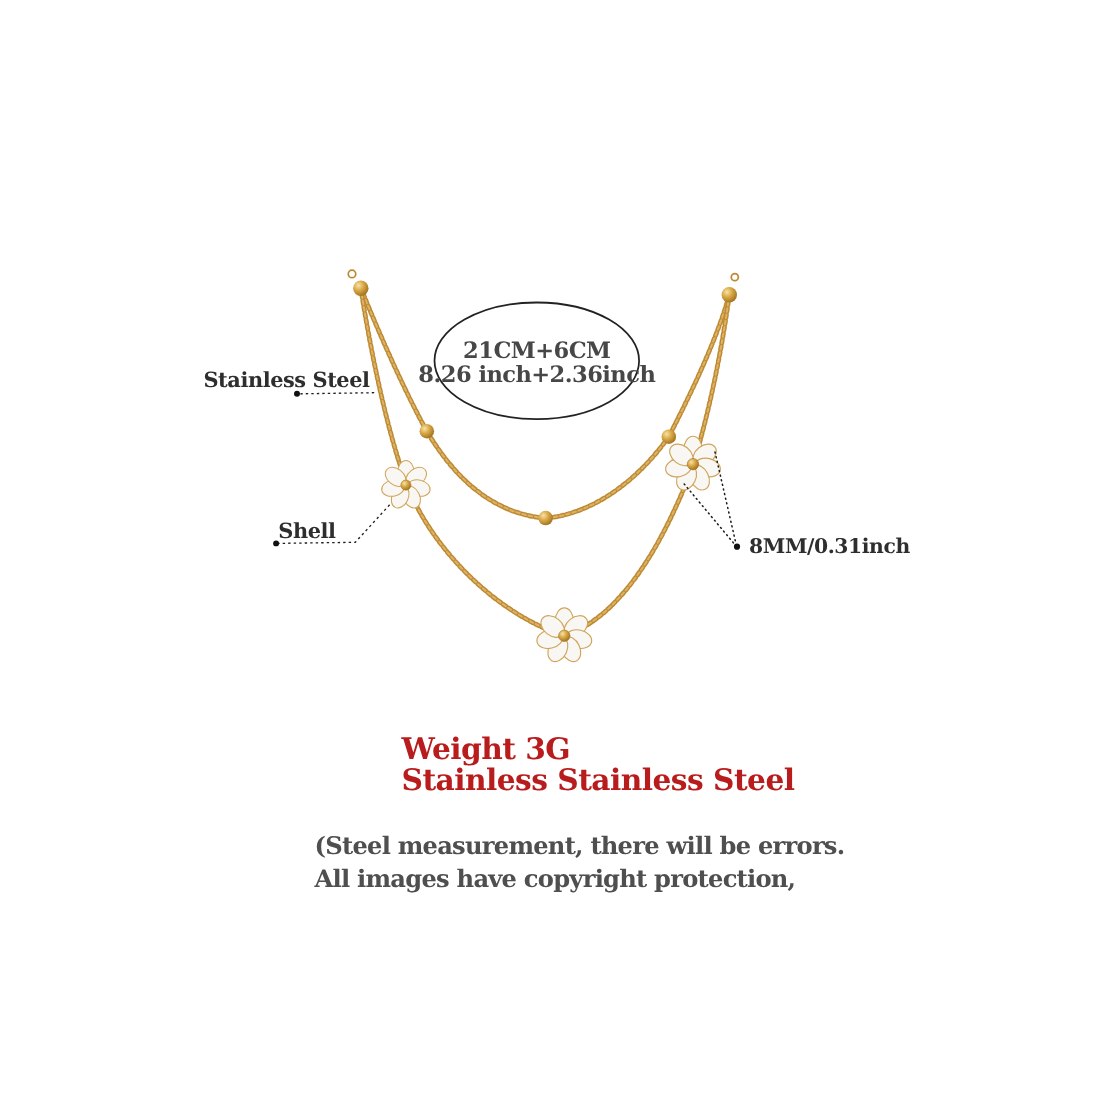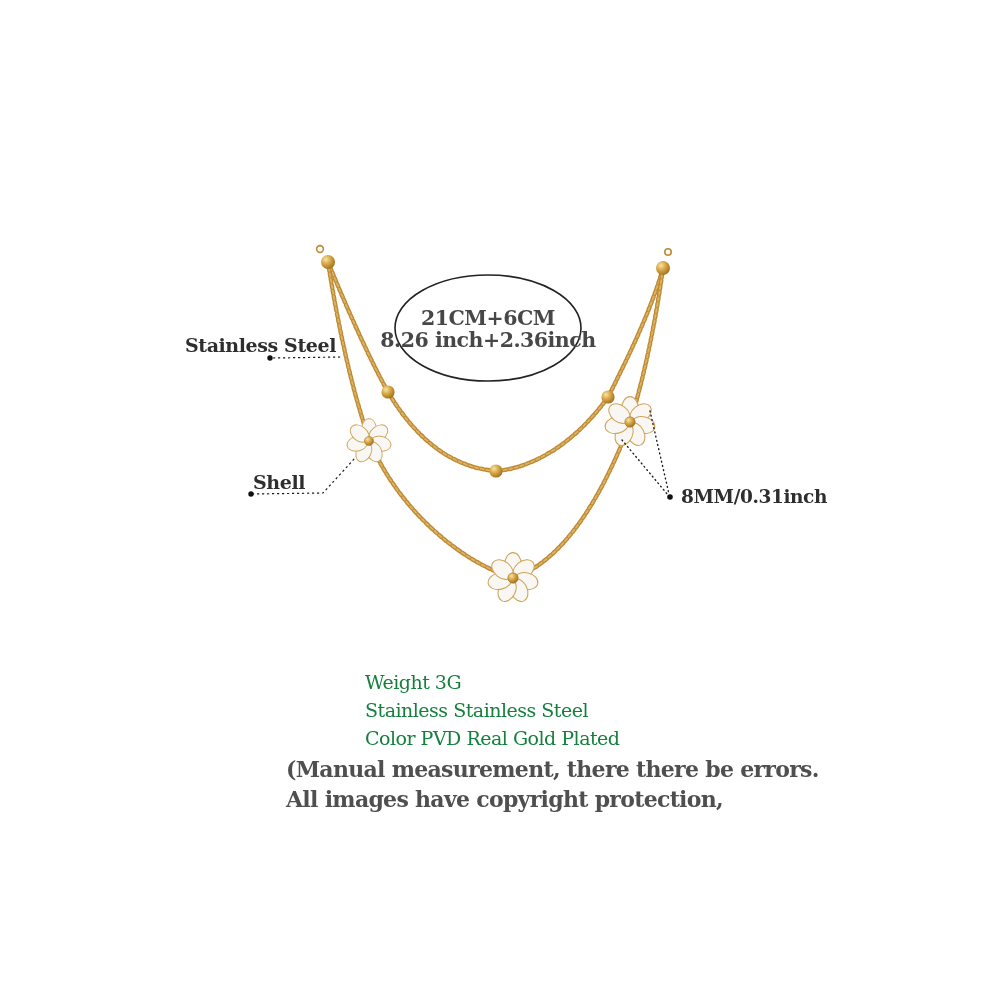--- a/index.html
+++ b/index.html
@@ -19,23 +19,23 @@
     position: absolute;
     left: 0;
     top: 0;
     width: 1000px;
     height: 1000px;
   }
   .specs-block {
     position: absolute;
     left: 365px;
     top: 668px;
-    color: #15803d;
-    font-size: 19px;
-    font-weight: normal;
+    color: #b91c1c;
+    font-size: 27px;
+    font-weight: bold;
     line-height: 28px;
     letter-spacing: -0.5px;
     white-space: nowrap;
   }
   .disclaimer-block {
     position: absolute;
     left: 286px;
     top: 755px;
     color: #4f4f4f;
     font-size: 22px;
@@ -122,21 +122,20 @@
     <g>
       <ellipse cx="488" cy="328" rx="93" ry="53" fill="none" stroke="#222222" stroke-width="1.6"></ellipse>
       <text x="488" y="325" text-anchor="middle" font-size="20.5" fill="#474747" letter-spacing="-0.5">21CM+6CM</text>
       <text x="488" y="347" text-anchor="middle" font-size="20.5" fill="#474747" letter-spacing="-0.5">8.26 inch+2.36inch</text>
     </g>
   </svg>
 
   <div class="specs-block">
     <p>Weight 3G</p>
     <p>Stainless Stainless Steel</p>
-    <p>Color PVD Real Gold Plated</p>
   </div>
 
   <div class="disclaimer-block">
-    <p>(Manual measurement, there there be errors.</p>
+    <p>(Steel measurement, there will be errors.</p>
     <p>All images have copyright protection,</p>
   </div>
 
 </div>
 
 </body></html>

